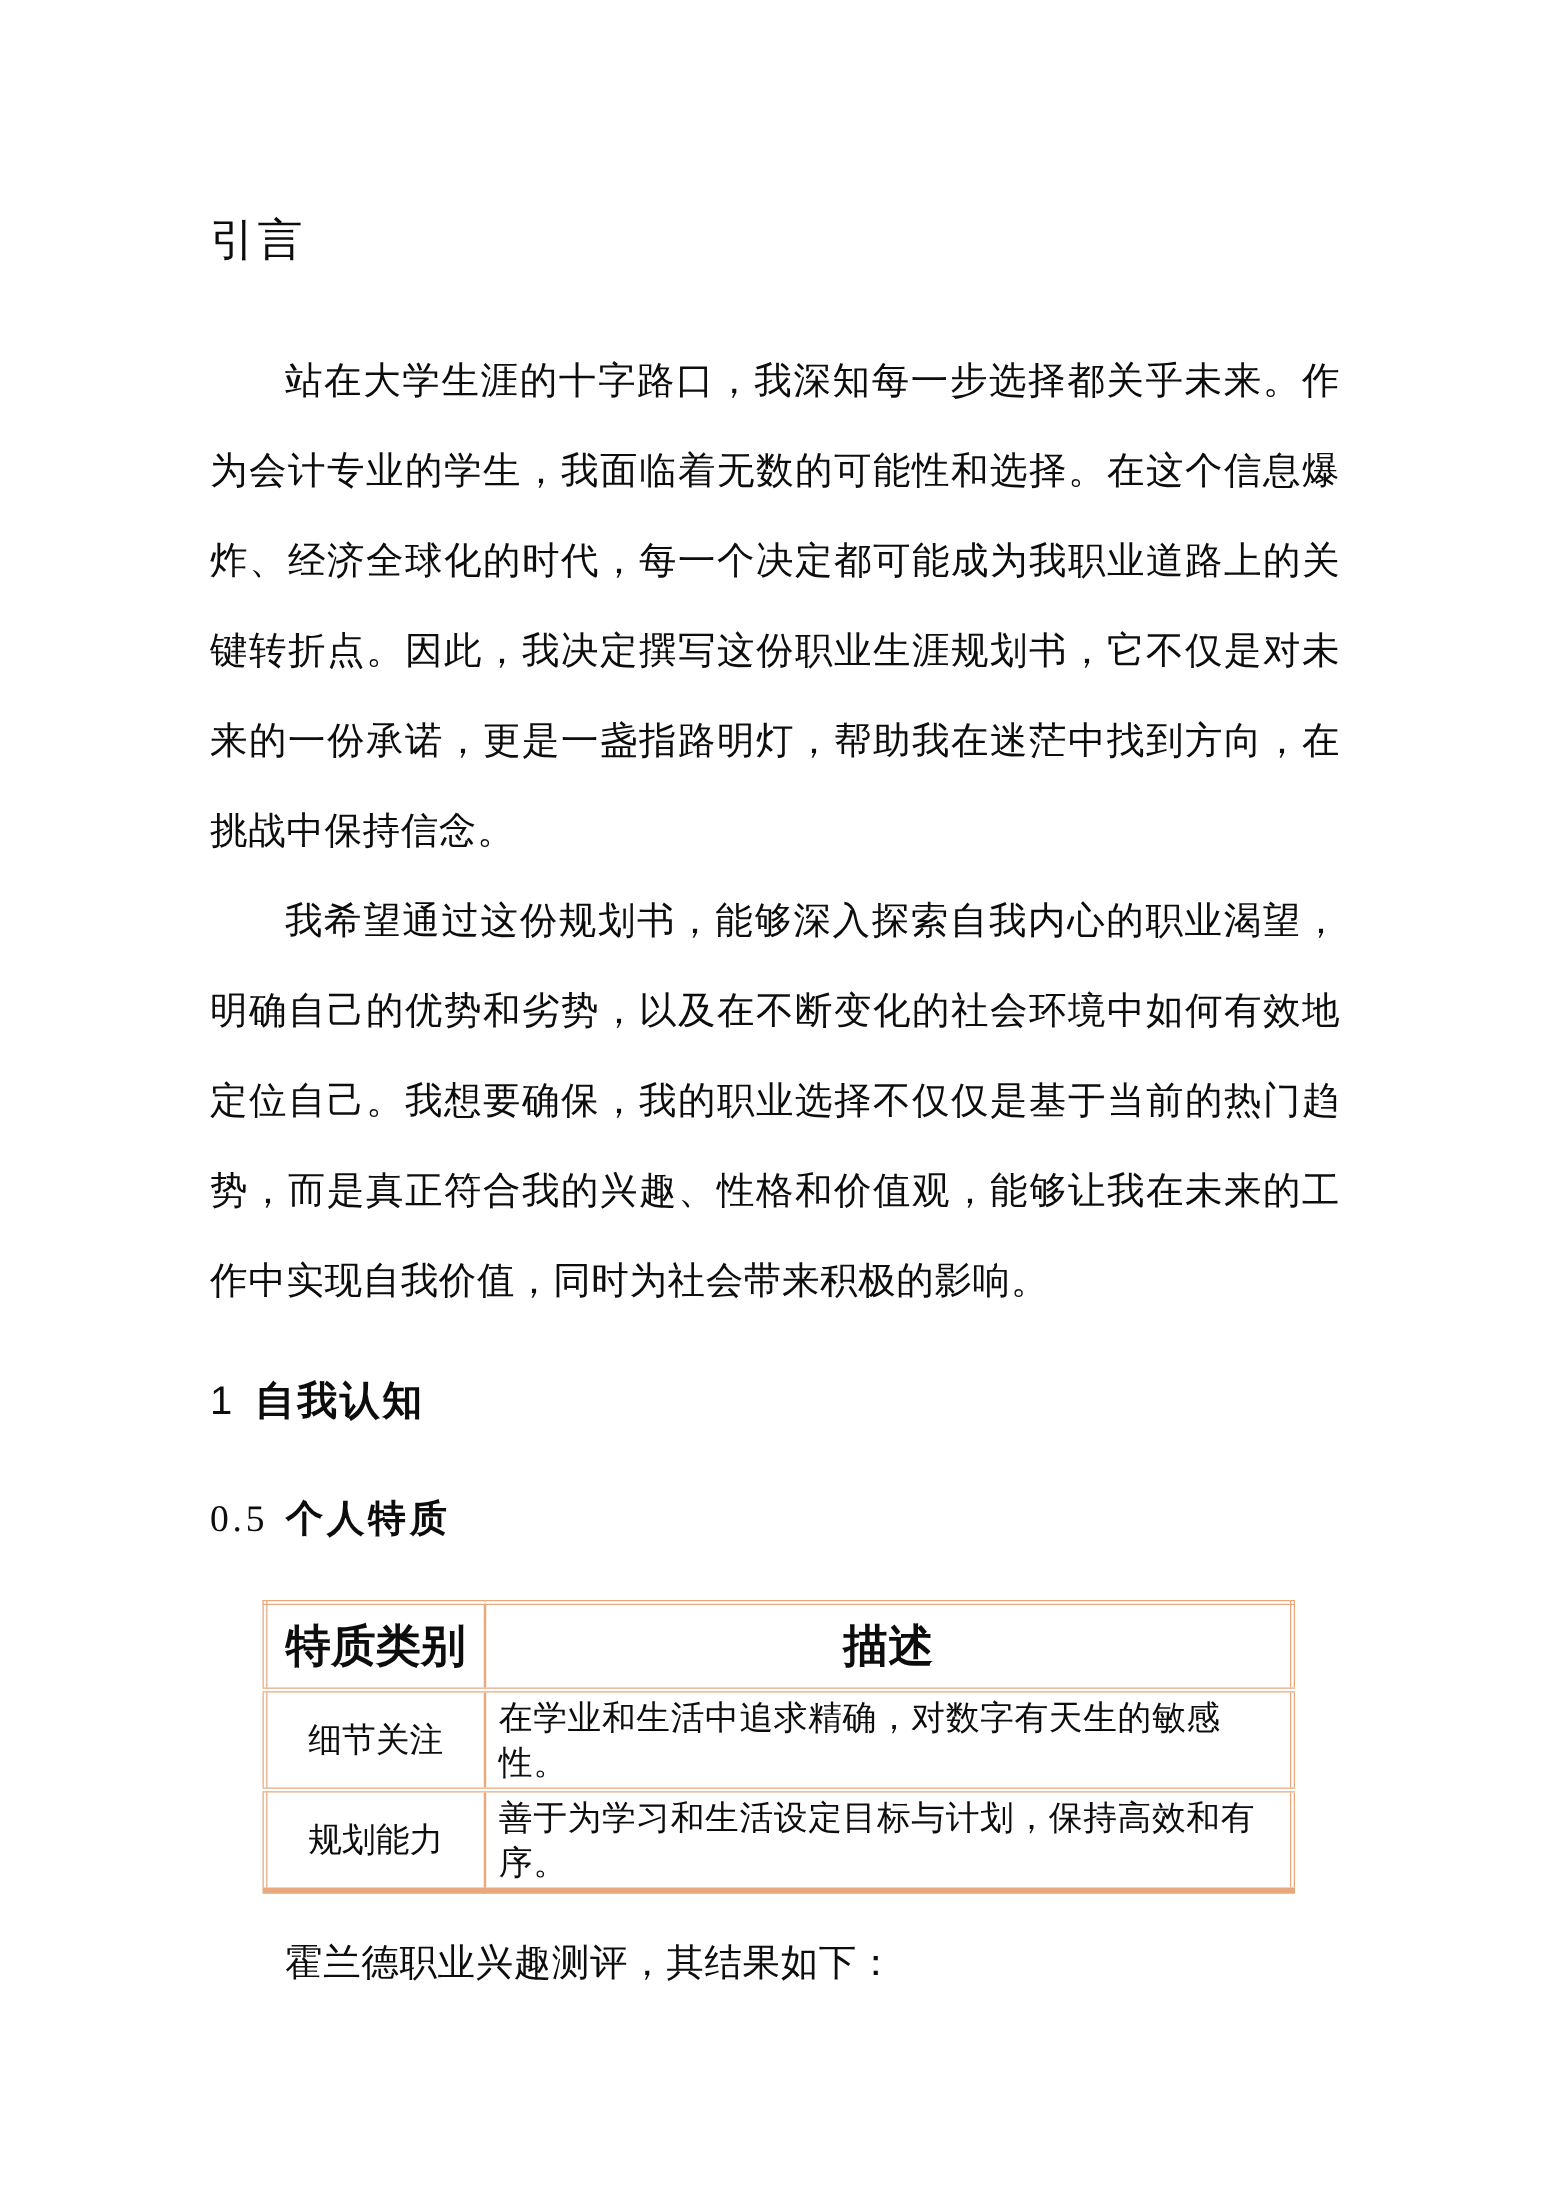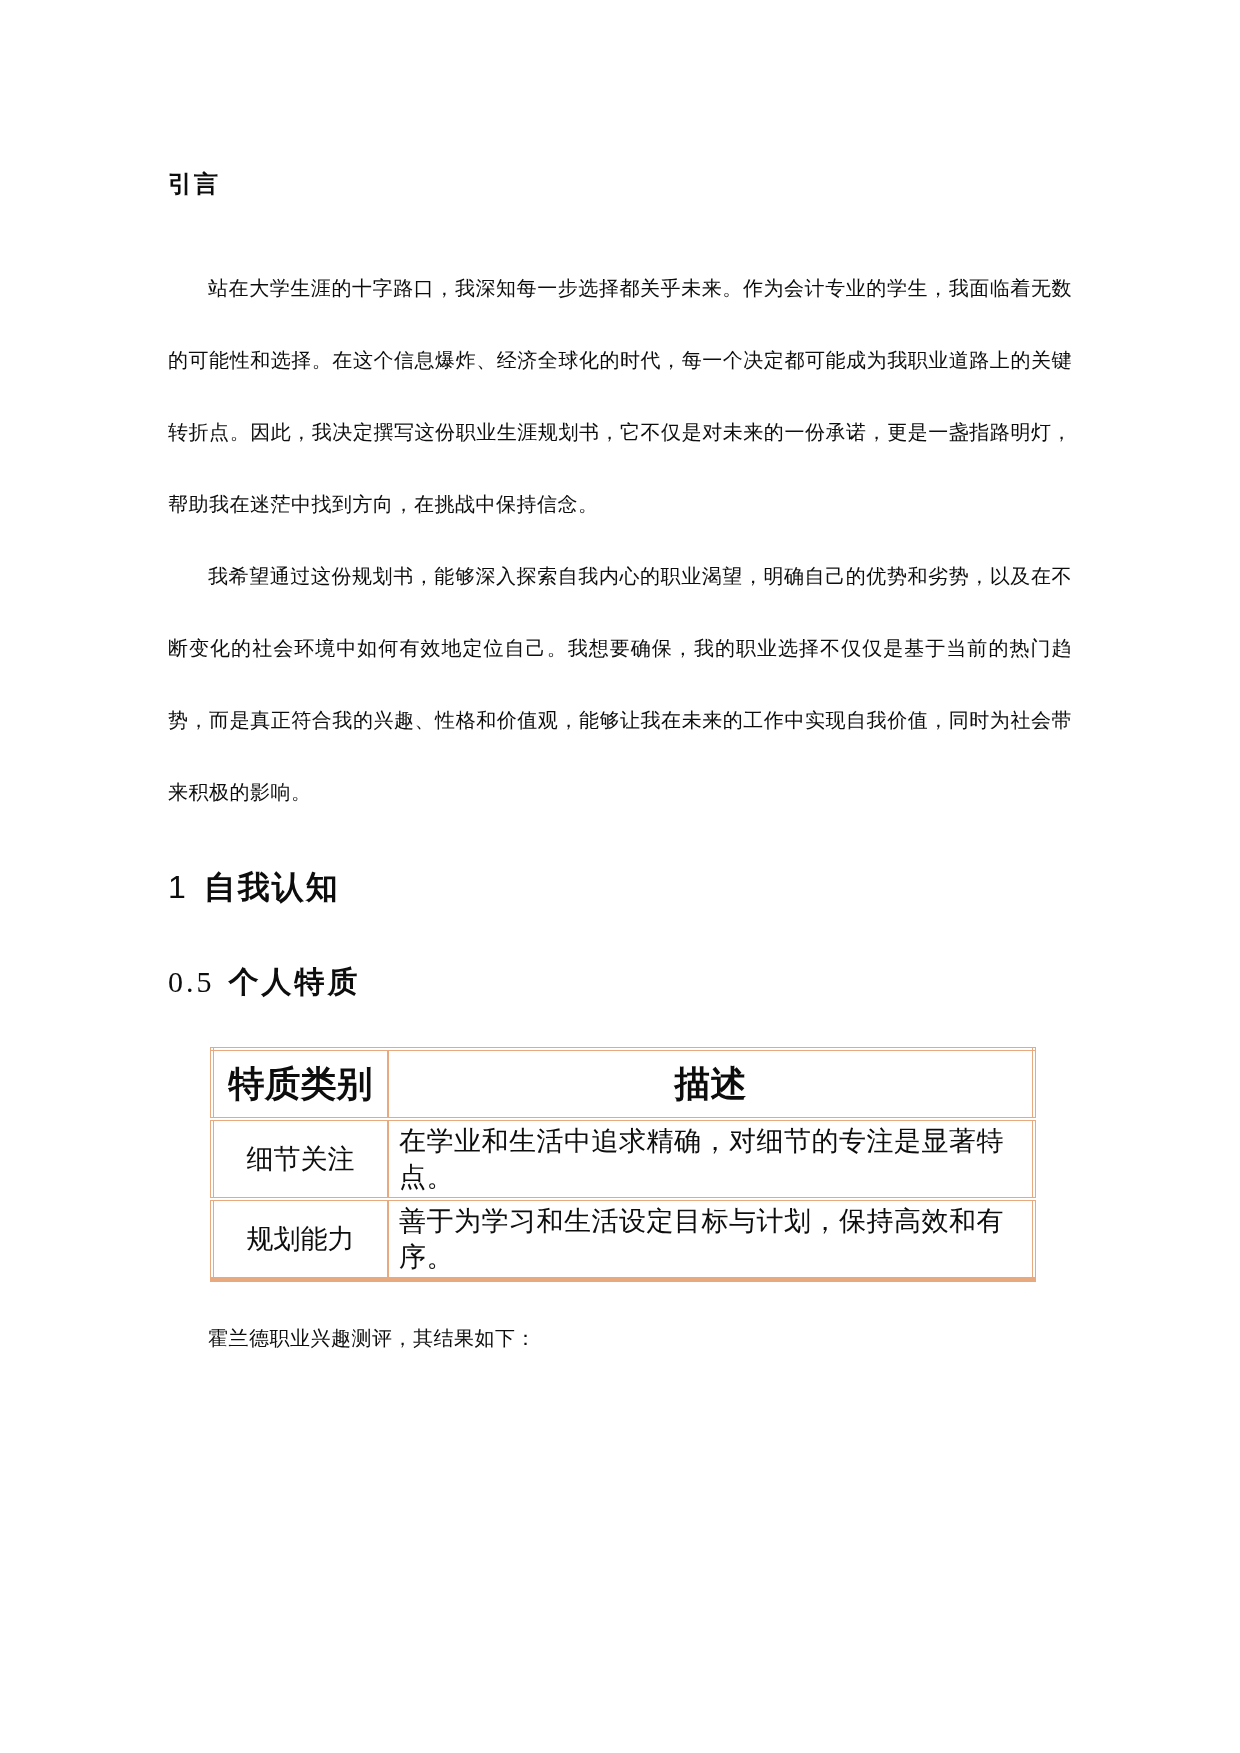--- a/index.html
+++ b/index.html
@@ -13,27 +13,27 @@
     height: 1753px;
     margin: 0 auto;
     background: #ffffff;
     box-sizing: border-box;
     padding: 168px 168px 0 168px;
     font-family: "Liberation Sans", "DejaVu Sans", sans-serif;
     color: #0d0d0d;
     overflow: hidden;
   }
   .doc-title {
-    font-size: 24px;
-    font-weight: bold;
+    font-size: 36px;
+    font-weight: normal;
     letter-spacing: 2px;
     margin: 0 0 52px 0;
   }
   .body-para {
-    font-size: 20px;
+    font-size: 30px;
     line-height: 72px;
     text-align: justify;
     text-indent: 2em;
     margin: 0;
     letter-spacing: 0.5px;
   }
   .h1-section {
     margin: 38px 0 0 0;
     font-size: 32px;
   }
@@ -112,21 +112,21 @@
       </colgroup>
     <thead>
       <tr>
         <th style="border-bottom: 4px double rgb(232, 169, 126); border-right: 2px solid rgb(232, 169, 126);">特质类别</th>
         <th style="border-bottom: 4px double rgb(232, 169, 126);">描述</th>
       </tr>
     </thead>
     <tbody>
       <tr>
         <td class="trait-name" style="border-bottom: 4px double rgb(232, 169, 126); border-right: 2px solid rgb(232, 169, 126); margin-top: 12px;">细节关注</td>
-        <td class="trait-desc" style="border-bottom: 4px double rgb(232, 169, 126);">在学业和生活中追求精确，对细节的专注是显著特点。</td>
+        <td class="trait-desc" style="border-bottom: 4px double rgb(232, 169, 126);">在学业和生活中追求精确，对数字有天生的敏感性。</td>
       </tr>
       <tr>
         <td class="trait-name" style="border-right: 2px solid rgb(232, 169, 126);">规划能力</td>
         <td class="trait-desc">善于为学习和生活设定目标与计划，保持高效和有序。</td>
       </tr>
     </tbody>
   </table>
 
 
   <p class="body-para last-para">霍兰德职业兴趣测评，其结果如下：</p>

